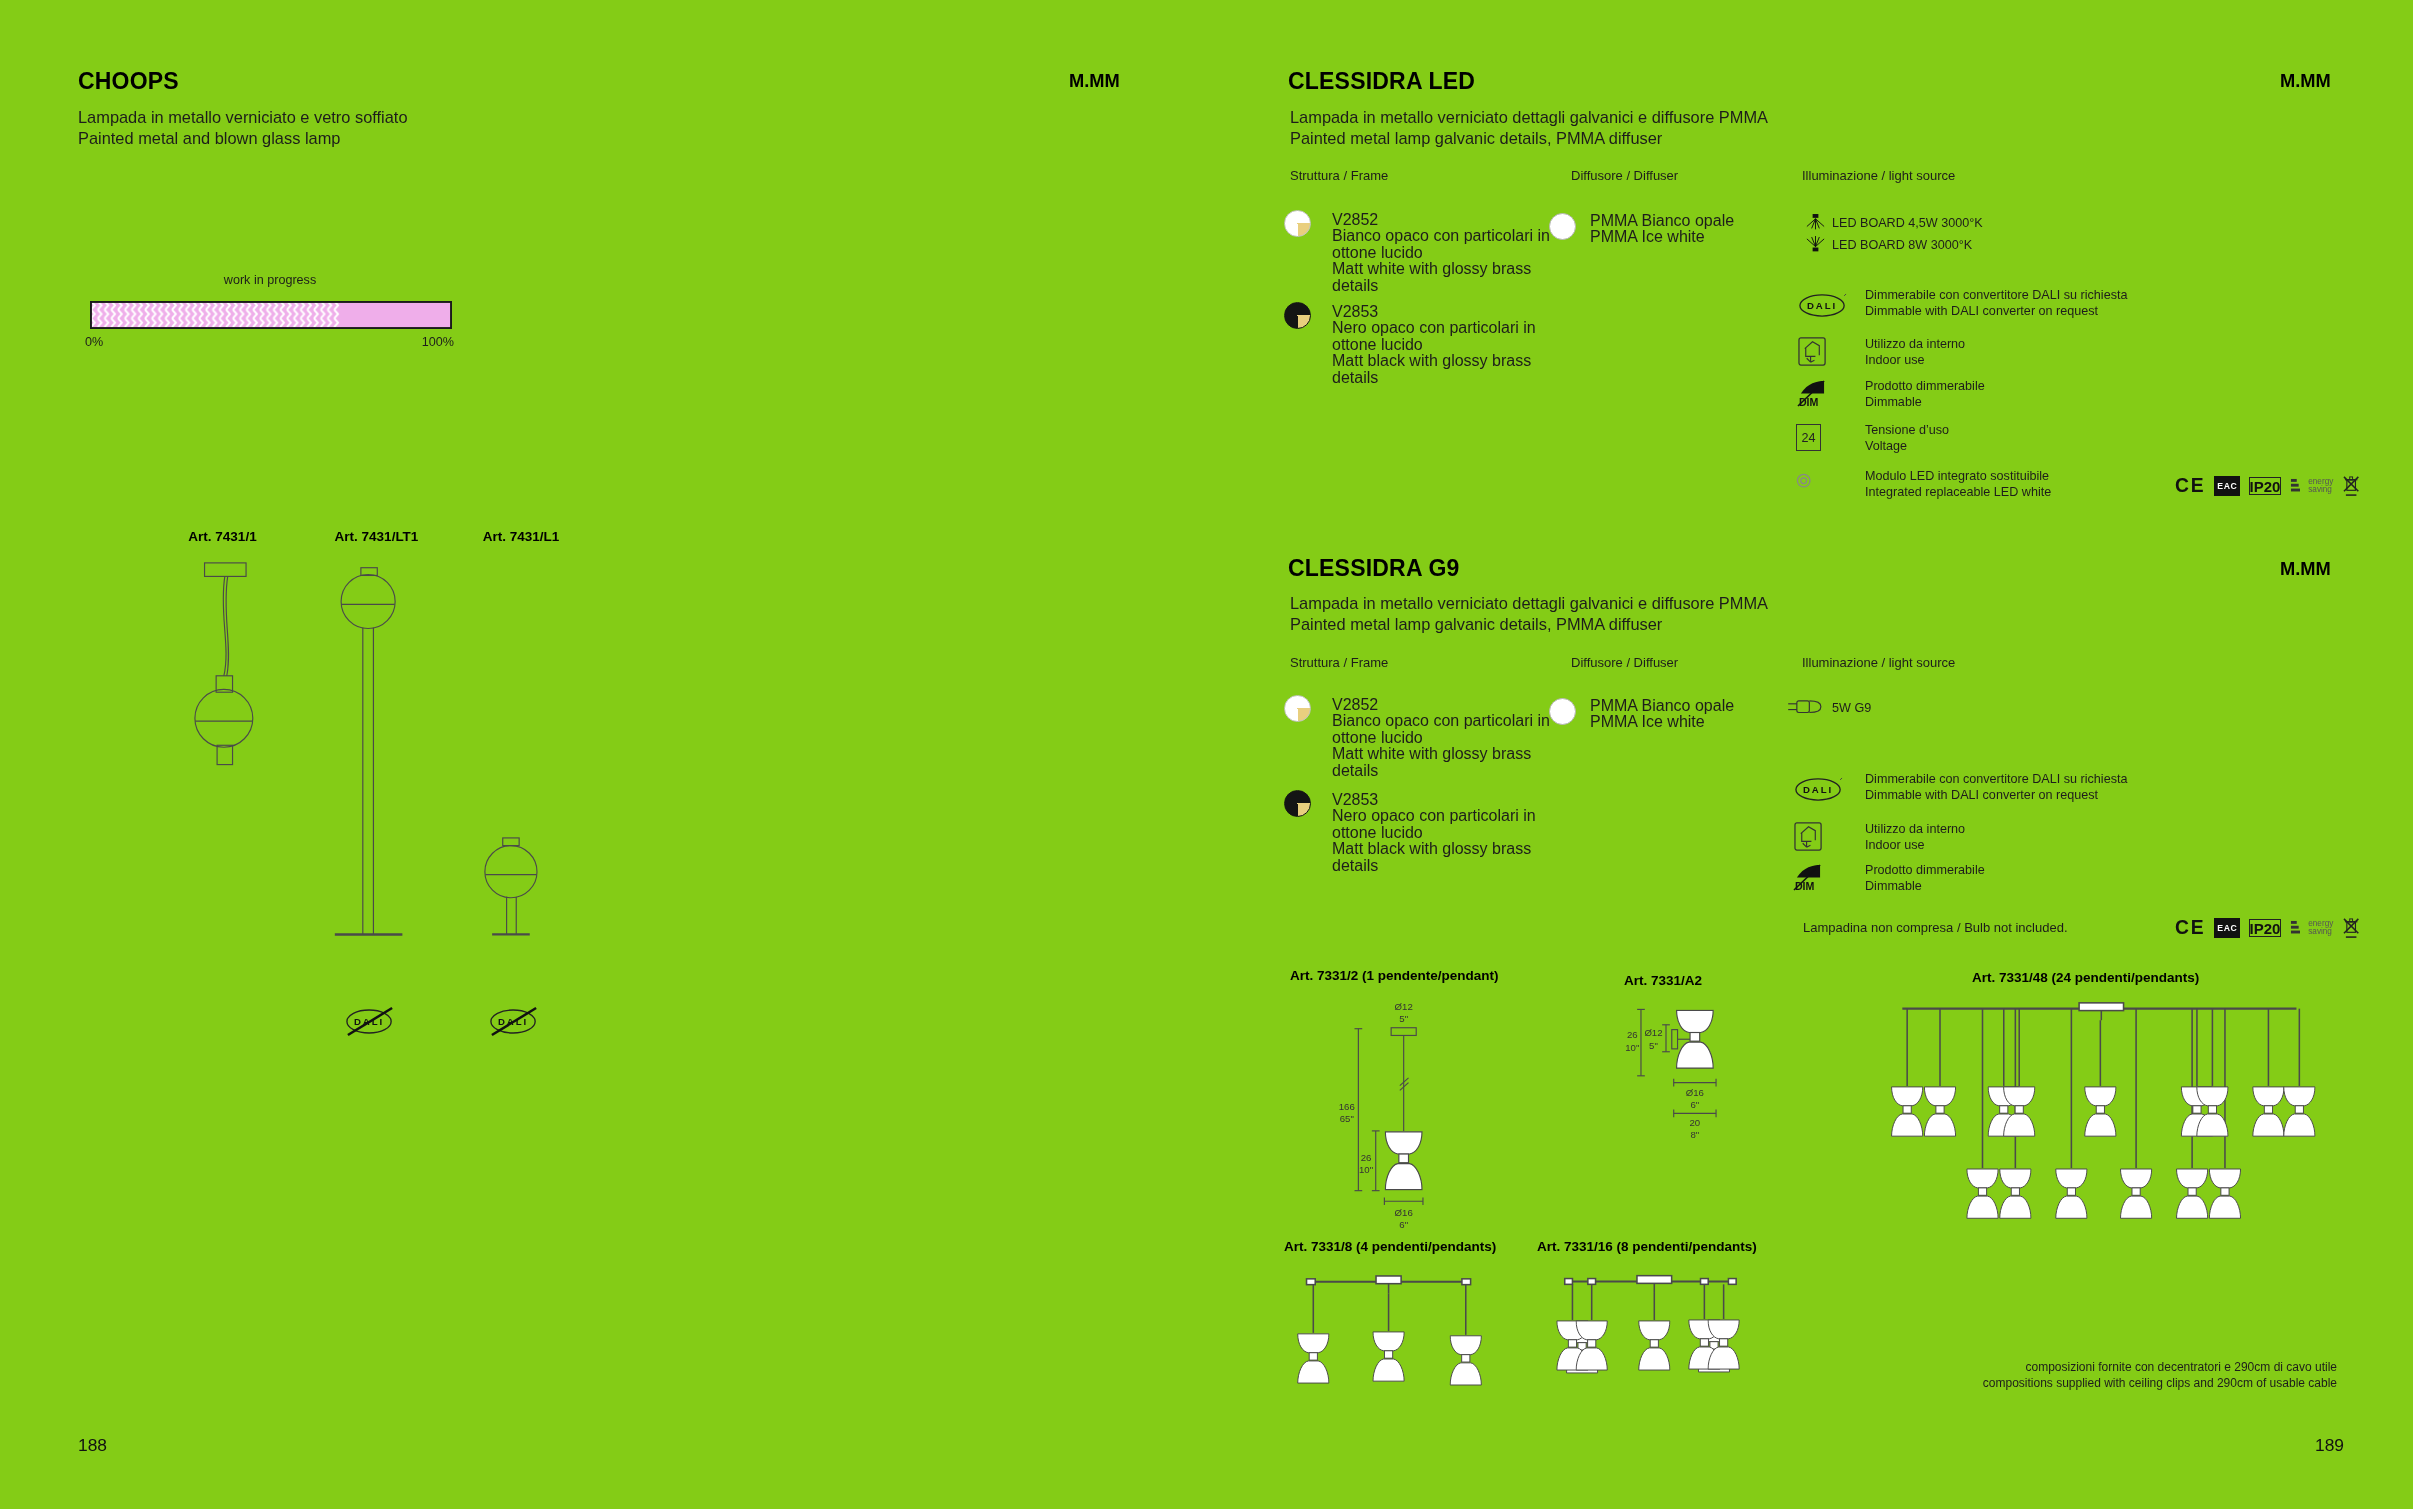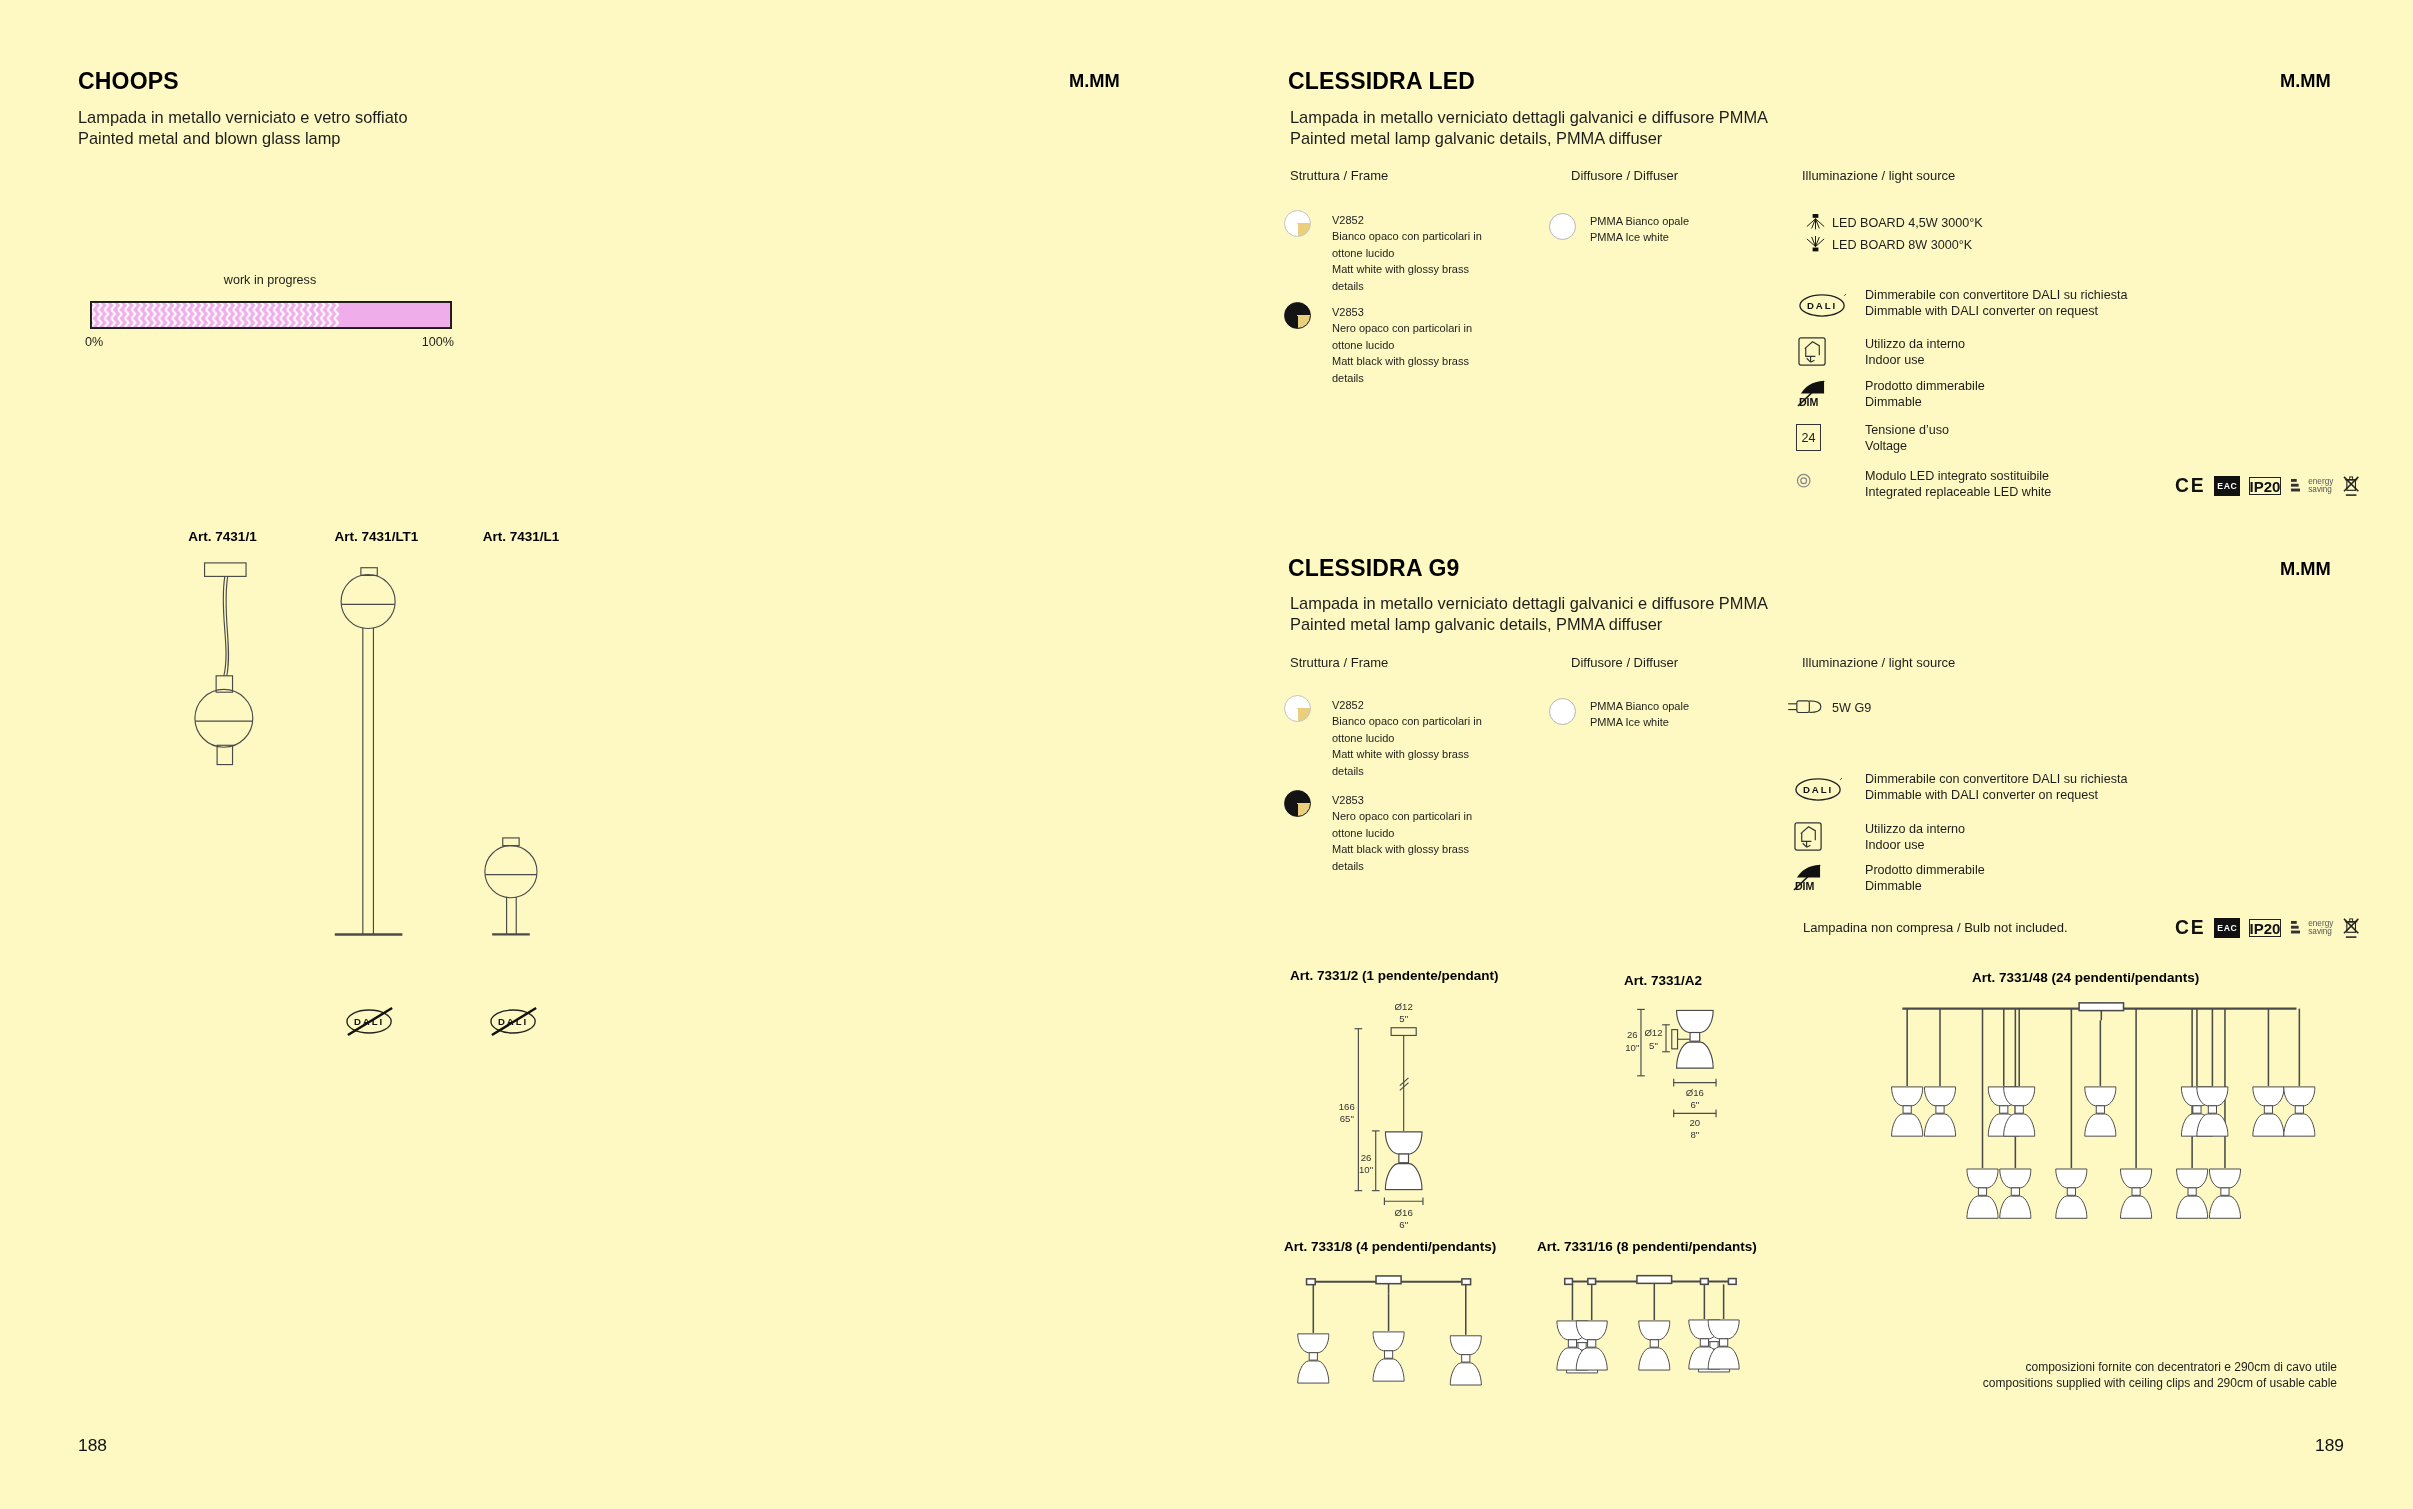--- a/index.html
+++ b/index.html
@@ -1,23 +1,23 @@
 <!DOCTYPE html>
 <html><head>
 <meta charset="utf-8">
 <style>
   html,body{margin:0;padding:0;background:#fff;}
-  #canvas{position:relative;width:2414px;height:1509px;background:#fef9c3;
+  #canvas{position:relative;width:2414px;height:1509px;background:#84cc16;
           font-family:"Liberation Sans",sans-serif;color:#1d1d1b;overflow:hidden;}
   .abs{position:absolute;}
   .t-title{font-size:23px;font-weight:700;color:#000;letter-spacing:0.2px;}
   .t-unit{font-size:18.3px;font-weight:700;color:#000;}
   .t-desc{font-size:16.4px;line-height:21px;color:#1d1d1b;}
   .t-col{font-size:13px;color:#1d1d1b;}
-  .t-spec{font-size:11px;line-height:16.4px;color:#1d1d1b;}
+  .t-spec{font-size:16px;line-height:16.4px;color:#1d1d1b;}
   .t-feat{font-size:12.6px;line-height:16.4px;color:#1d1d1b;}
   .t-art{font-size:13.5px;font-weight:700;color:#000;}
   .t-page{font-size:17.4px;color:#111;}
   .t-note{font-size:13px;color:#1d1d1b;}
   .t-foot{font-size:12px;line-height:16.4px;color:#1d1d1b;text-align:right;}
   .swatch{width:27px;height:27px;border-radius:50%;box-sizing:border-box;}
   .sw-white{border:1px solid #c4c4c4;background:conic-gradient(from 90deg,#e9cf7e 0 90deg,#ffffff 90deg 360deg);}
   .sw-black{border:1px solid #141414;background:conic-gradient(from 90deg,#e9cf7e 0 90deg,#141414 90deg 360deg);}
   .sw-plain{width:25px;height:25px;border:1px solid #b5b5b5;background:#fff;border-radius:50%;}
   .voltbox{width:25px;height:27px;border:1.4px solid #333;box-sizing:border-box;display:flex;align-items:center;justify-content:center;

